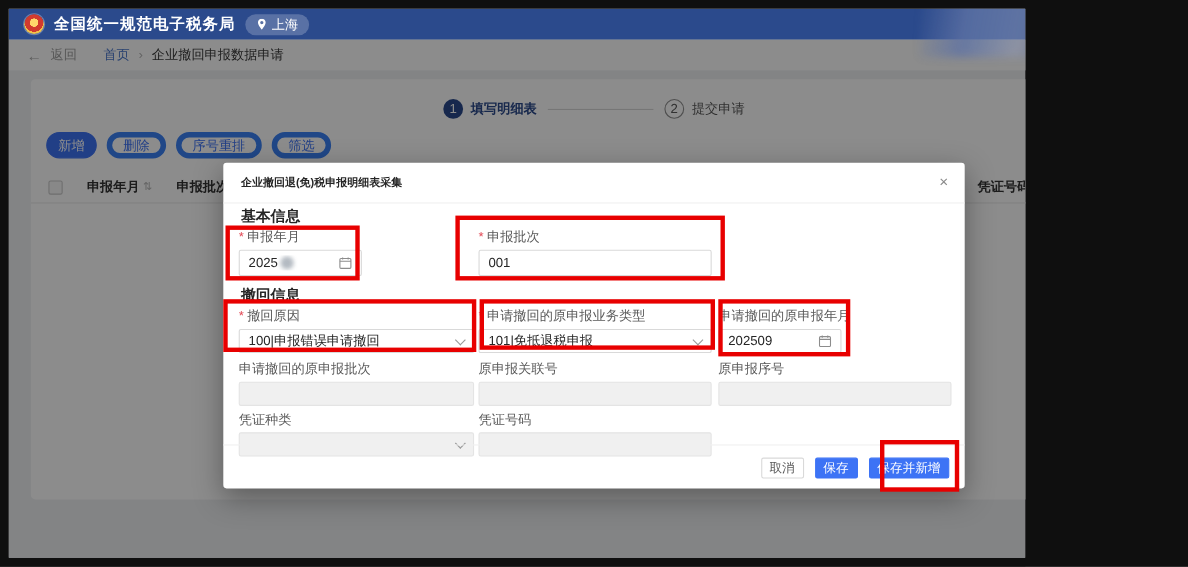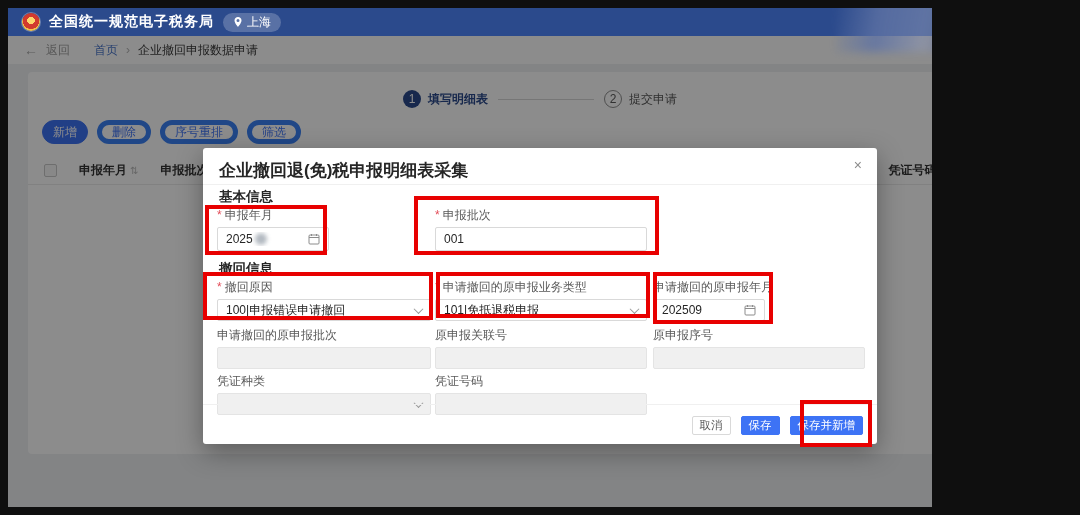--- a/index.html
+++ b/index.html
@@ -47,21 +47,21 @@
   .th{display:flex;align-items:center;gap:3px;}
   .sort-icon{font-weight:normal;color:#b8b8b8;font-size:10px;}
   .sort-icon::after{content:"⇅";}
 
   
   .dim{position:absolute;left:0;top:28px;right:0;bottom:0;background:rgba(0,0,0,0.45);z-index:5;}
 
   
   .modal{position:absolute;left:195px;top:140px;width:674px;height:296px;background:#fff;border-radius:3px;z-index:10;box-shadow:0 8px 26px rgba(0,0,0,.35);}
   .modal-header{position:absolute;top:0;left:0;right:0;height:36px;border-bottom:1px solid #f0f0f0;}
-  .modal-title{position:absolute;left:16px;top:11px;font-size:17px;font-weight:bold;color:#262626;}
+  .modal-title{position:absolute;left:16px;top:11px;font-size:10px;font-weight:bold;color:#262626;}
   .modal-close{position:absolute;right:15px;top:9px;font-size:14px;color:#8c8c8c;cursor:pointer;background:none;border:none;padding:0;font-family:inherit;}
   .sec-title{position:absolute;font-size:13.5px;font-weight:bold;color:#262626;}
   .fld{position:absolute;}
   .fld-label{font-size:12px;color:#595959;height:14px;display:flex;align-items:center;gap:3px;white-space:nowrap;}
   .req{color:#e34d59;font-size:12px;}
   .fld-input{margin-top:5px;height:24px;border:1px solid #d9d9d9;border-radius:2px;display:flex;align-items:center;padding:10px 8px;font-size:12px;color:#262626;background:#fff;box-sizing:border-box;gap:4px;}
   .fld-input.h22{height:22px;}
   .fld-input.h20{height:20px;}
   .fld-input.disabled{background:#f0f0f0;border-color:#e4e4e4;}
   .val-wrap{flex:1;display:flex;align-items:center;gap:2px;overflow:hidden;}

